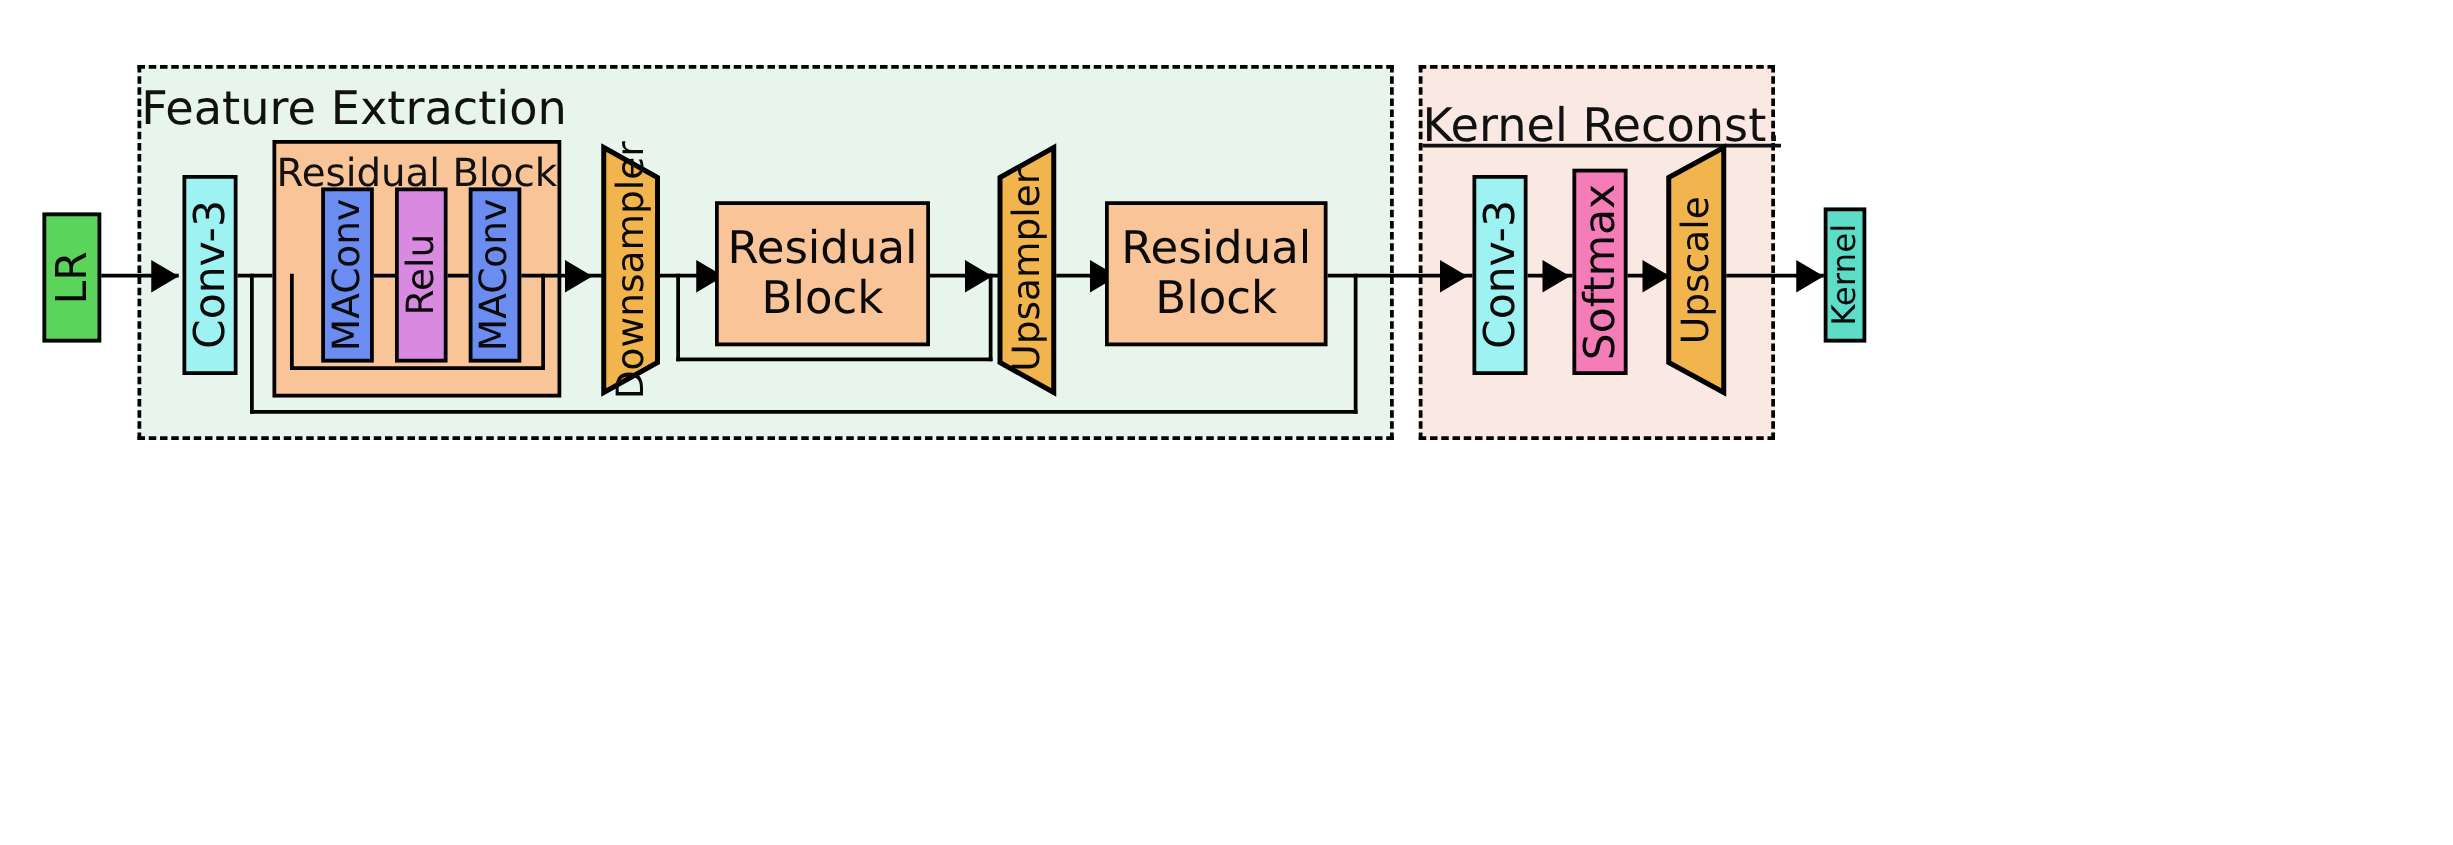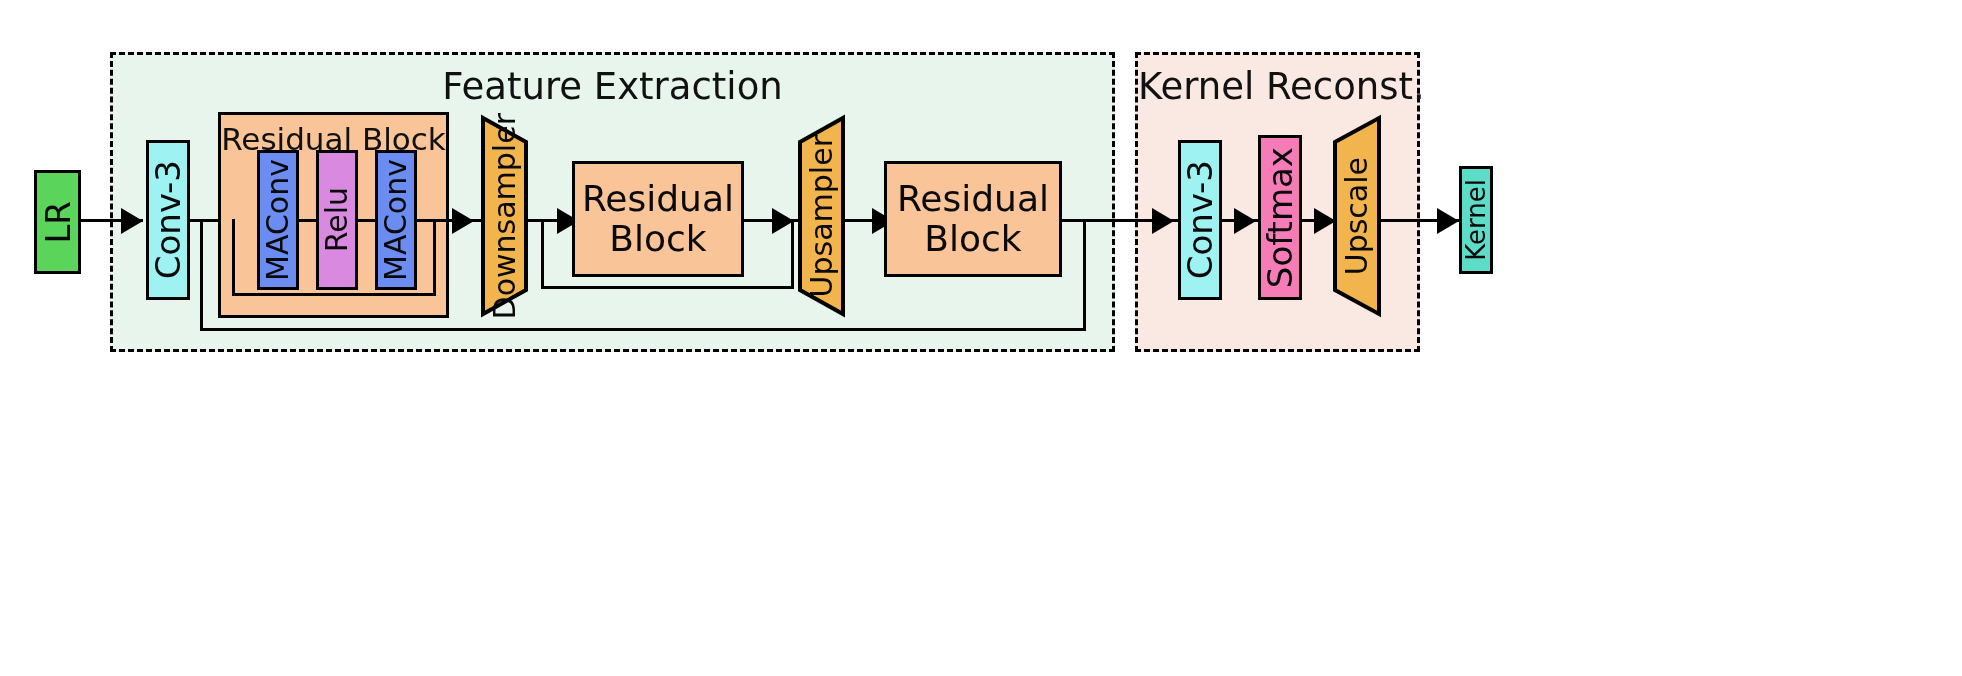--- a/index.html
+++ b/index.html
@@ -3,21 +3,21 @@
 <meta charset="utf-8">
 <style>
   html,body{margin:0;padding:0;background:#ffffff;}
   body{width:1962px;height:676px;position:relative;overflow:hidden;
        font-family:"DejaVu Sans","Liberation Sans",sans-serif;}
 
   .canvas{position:absolute;left:0;top:0;width:1962px;height:676px;}
 
   
   .panel{position:absolute;border:3px dashed #000;box-sizing:border-box;}
-  .panel-title{position:absolute;left:0;right:0;text-align:center;
+  .panel-title{position:absolute;left:0;right:0;text-align:left;
                font-size:37px;color:#111;letter-spacing:0px;white-space:nowrap;}
 
   
   .box{position:absolute;border:3px solid #000;box-sizing:border-box;
        display:flex;align-items:center;justify-content:center;}
   .vlabel{writing-mode:vertical-rl;transform:rotate(180deg);
           white-space:nowrap;font-size:34px;color:#0a0a0a;line-height:1;}
   .hlabel{white-space:pre-line;text-align:center;font-size:36px;color:#0a0a0a;line-height:1.12;}
 
   
@@ -41,21 +41,21 @@
 </head>
 <body>
 
 <div class="canvas">
 
   <div class="panel" style="left:110px;top:52px;width:1005px;height:300px;background:#e8f5ec;">
     <div class="panel-title" style="top:10px;">Feature Extraction</div>
   </div>
 
   <div class="panel" style="left:1135px;top:52px;width:285px;height:300px;background:#fae9e2;">
-    <div class="panel-title" style="top:10px;">Kernel Reconst.</div>
+    <div class="panel-title" style="top:24px;text-decoration:underline;">Kernel Reconst.</div>
   </div>
 
   <div class="box" style="left:34px;top:170px;width:47px;height:104px;background:#5bd45b;">
     <span class="vlabel">LR</span>
   </div>
 
   <div class="ln hln" style="left:81px;top:219px;width:62px;"></div>
   <div class="arrow" style="left:121px;top:208px;"></div>
 
   <div class="box" style="left:146px;top:140px;width:44px;height:160px;background:#9ef2f2;">

